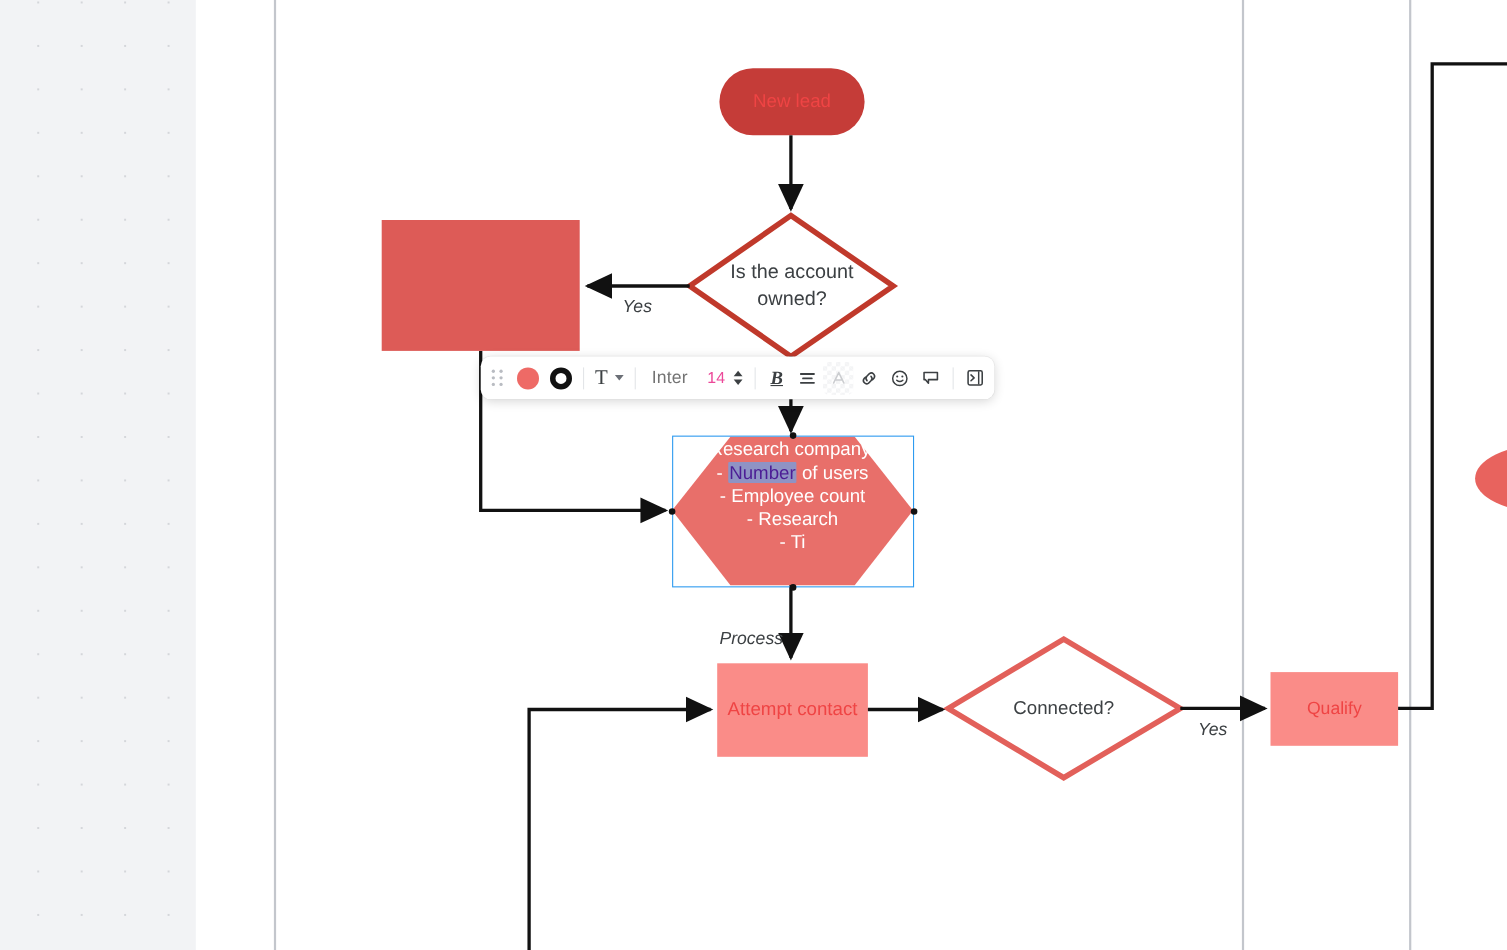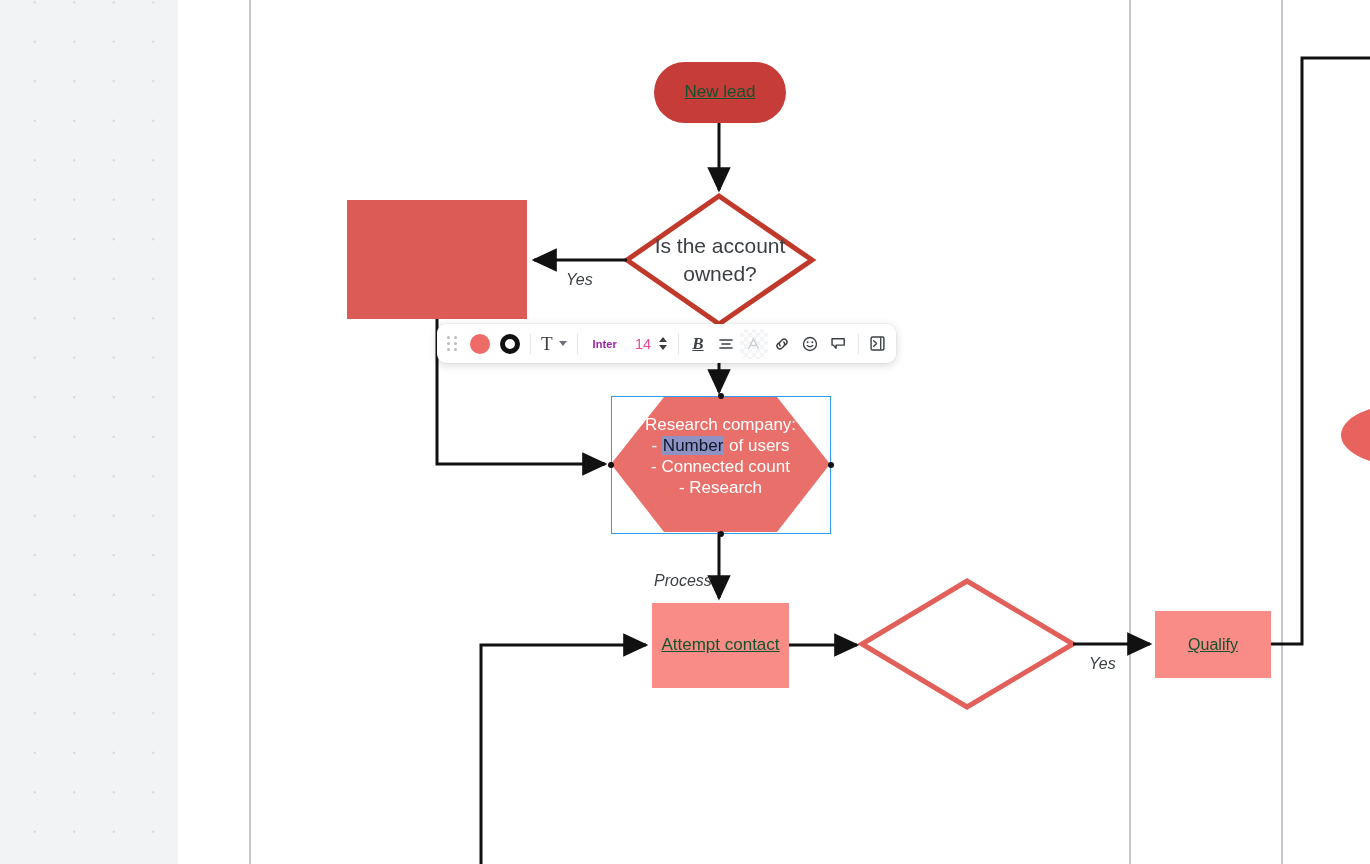--- a/index.html
+++ b/index.html
@@ -25,33 +25,33 @@
 
   
   svg.canvas { position:absolute; top:0; left:0; width:1370px; height:864px; overflow:visible; }
 
   
   .node-label {
     position:absolute; display:flex; align-items:center; justify-content:center;
     text-align:center; pointer-events:none;
     line-height:1.32;
   }
-  .node-label.white { color:#14532d;text-decoration:underline; }
+  .node-label.white { color:#ef4444; }
   .node-label.dark  { color:#3c4043; }
 
   
   .sel-frame {
     position:absolute; border:1.6px solid #2e9bf0; background:transparent;
   }
   .sel-handle {
     position:absolute; width:6px; height:6px; background:#111; border-radius:50%;
   }
 
   
-  .hl { background:#8f93c4; color:#0f172a; padding:0 1px; border-radius:1px; }
+  .hl { background:#8f93c4; color:#4c1d95; padding:0 1px; border-radius:1px; }
 
   
   .edge-label {
     position:absolute; color:#3c4043; font-size:16px; white-space:nowrap; pointer-events:none;font-style:italic;
   }
 
   
   .toolbar {
     position:absolute; left:437px; top:324px;
     height:39px; display:flex; align-items:center;
@@ -65,21 +65,21 @@
     border-radius:6px; cursor:pointer; padding:0 5px; color:#3c4043;
   }
   .tb-sep { width:1px; height:20px; background:#e3e5e8; margin:0 5px; }
   .tb-drag { display:grid; grid-template-columns:3px 3px; gap:3px 4px; padding:0 8px 0 6px; cursor:grab; }
   .tb-drag i { width:3px; height:3px; background:#b9bcc2; border-radius:50%; display:block; }
   .swatch-fill { width:20px; height:20px; border-radius:50%; }
   .swatch-stroke {
     width:20px; height:20px; border-radius:50%;
     border:5px solid #111; background:#fff;
   }
-  .tb-font { font-size:11px; color:#a21caf; padding:0 10px; letter-spacing:.1px;font-weight:bold; }
+  .tb-font { font-size:16px; color:#737373; padding:0 10px; letter-spacing:.1px; }
   .tb-size { font-size:14.5px; color:#ec4899; padding:0 2px 0 6px; }
   .stepper { display:flex; flex-direction:column; gap:3px; padding:0 6px 0 4px; cursor:pointer; }
   .stepper .up, .stepper .dn { width:0; height:0; border-left:4px solid transparent; border-right:4px solid transparent; }
   .stepper .up { border-bottom:5px solid #3c4043; }
   .stepper .dn { border-top:5px solid #3c4043; }
   .tb-bold { font-family:"Liberation Serif", serif; font-weight:bold; font-style:italic;
              font-size:17px; text-decoration:underline; }
   .tb-T { font-family:"Liberation Serif", serif; font-size:19px; }
   .chev { width:0; height:0; border-left:4px solid transparent; border-right:4px solid transparent;
           border-top:5px solid #6b6f76; margin-left:6px; }
@@ -144,45 +144,48 @@
 
     <path d="M1073,644 L1150,644" stroke="#111" stroke-width="3" fill="none" marker-end="url(#arrowBlack)"></path>
 
     <path d="M1271,644 L1302,644 L1302,58 L1380,58" stroke="#111" stroke-width="3" fill="none" stroke-linejoin="miter"></path>
   </svg>
 
   <div class="node-label white" style="left:654px; top:62px; width:132px; height:61px; font-size:17px;">
     <span>New lead</span>
   </div>
 
-  <div class="node-label dark" style="left:654px; top:220px; width:132px; height:80px; font-size:21px;justify-content:center;">
+  <div class="node-label dark" style="left:654px; top:220px; width:132px; height:80px; font-size:18px;justify-content:center;">
     <span>Is the account owned?</span>
   </div>
 
 
   <div style="position:absolute; left:612px; top:398px; width:217px; height:101px;
               overflow:hidden; color:#fff; font-size:17px; line-height:21px;
-              text-align:center; padding-top:16px; pointer-events:none;">
+              text-align:center; padding-top:0; pointer-events:none;">
     <div>Research company:</div>
     <div>- <span class="hl">Number</span> of users</div>
-    <div>- Connected count</div>
+    <div>- Employee count</div>
     <div>- Research</div>
     <div>- Ti</div>
   </div>
 
   <div class="sel-frame" style="left:611px; top:396px; width:220px; height:138px;"></div>
   <div class="sel-handle" style="left:718px; top:393px;"></div>
   <div class="sel-handle" style="left:608px; top:462px;"></div>
   <div class="sel-handle" style="left:828px; top:462px;"></div>
   <div class="sel-handle" style="left:718px; top:531px;"></div>
 
   <div class="node-label white" style="left:652px; top:603px; width:137px; height:85px; font-size:17px;text-align:center;">
     <span>Attempt contact</span>
   </div>
 
+  <div class="node-label dark" style="left:887px; top:614px; width:160px; height:60px; font-size:17px;">
+    <span>Connected?</span>
+  </div>
 
   <div class="node-label white" style="left:1155px; top:611px; width:116px; height:67px; font-size:16px;">
     <span>Qualify</span>
   </div>
 
   <div class="edge-label" style="left:566px; top:271px;">Yes</div>
   <div class="edge-label" style="left:654px; top:572px;text-align:center;">Process</div>
   <div class="edge-label" style="left:1089px; top:655px;">Yes</div>
 
   <div class="toolbar">

